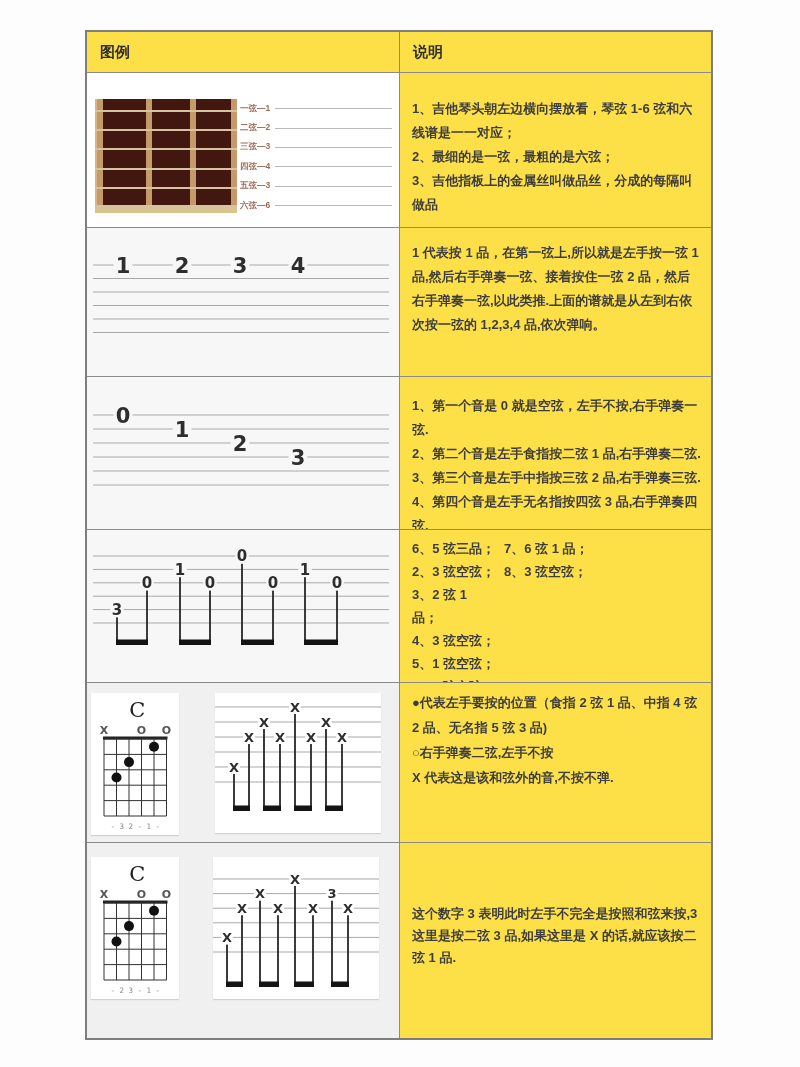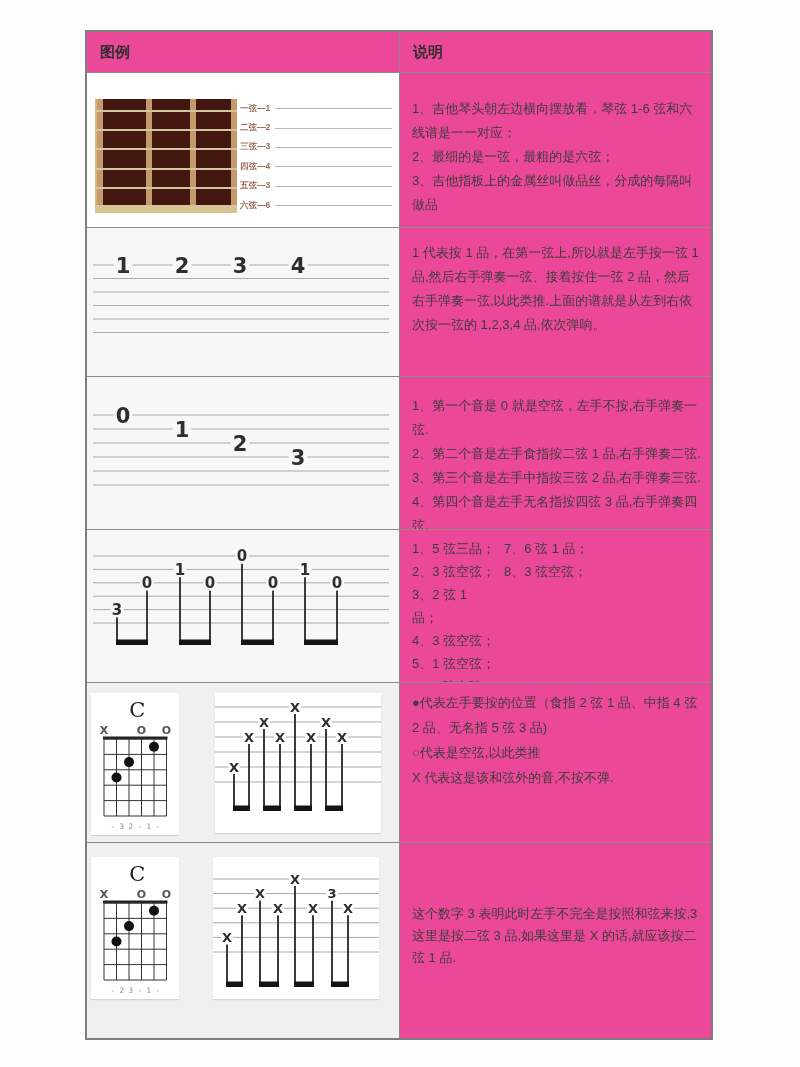--- a/index.html
+++ b/index.html
@@ -1,24 +1,24 @@
 <!DOCTYPE html>
 <html><head>
 <meta charset="utf-8">
 <style>
   html,body{margin:0;padding:0;background:#fdfdfd;}
   body{width:800px;height:1067px;position:relative;font-family:"Liberation Sans",sans-serif;}
   .table{position:absolute;left:85px;top:30px;width:628px;height:1010px;border:2px solid #7e7e7e;
          display:grid;grid-template-columns:313px 1fr;grid-template-rows:41px 155px 149px 153px 153px 160px auto;
-         background:#ec4899;box-sizing:border-box;}
+         background:#fde047;box-sizing:border-box;}
   .cell{border-bottom:1px solid #8a8a8a;box-sizing:border-box;position:relative;overflow:hidden;}
   .cell.lft{border-right:1.5px solid #8a8a8a;}
   .cell.last{border-bottom:none;}
   .head{font-size:15px;font-weight:700;color:#2f2f2f;display:flex;align-items:center;padding-left:13px;}
-  .desc{color:#3d3d3d;font-size:13px;font-weight:400;padding:0 10px 0 12px;}
+  .desc{color:#3d3d3d;font-size:13px;font-weight:700;padding:0 10px 0 12px;}
   .desc p{margin:0;line-height:24px;}
   .d1{padding-top:24px;}
   .d2{padding-top:13px;}
   .d3{padding-top:17px;}
   .d4{padding-top:7px;display:flex;}
   .d4 p{line-height:23px;}
   .d4 .c1{width:84px;}
   .d4 .c2{margin-left:8px;}
   .d5{padding-top:7px;}
   .d5 p{line-height:25px;}
@@ -176,21 +176,21 @@
           <rect x="173.25" y="45" width="13.5" height="15.600000000000001" fill="#f7f7f7"></rect>
           <text x="180" y="58.199999999999996" text-anchor="middle" font-size="15" font-weight="bold" fill="#2e2e2e" font-family="DejaVu Sans, sans-serif">0</text>
           <rect x="205.25" y="31.599999999999998" width="13.5" height="15.600000000000001" fill="#f7f7f7"></rect>
           <text x="212" y="44.8" text-anchor="middle" font-size="15" font-weight="bold" fill="#2e2e2e" font-family="DejaVu Sans, sans-serif">1</text>
           <rect x="237.25" y="45" width="13.5" height="15.600000000000001" fill="#f7f7f7"></rect>
           <text x="244" y="58.199999999999996" text-anchor="middle" font-size="15" font-weight="bold" fill="#2e2e2e" font-family="DejaVu Sans, sans-serif">0</text>
         </svg></div>
   </div>
   <div class="cell desc d4">
     <div class="c1">
-      <p>1、5 弦三品；</p>
+      <p>6、5 弦三品；</p>
       <p>2、3 弦空弦；</p>
       <p>3、2 弦 1 品；</p>
       <p>4、3 弦空弦；</p>
       <p>5、1 弦空弦；</p>
       <p>6、3 弦空弦；</p>
     </div>
     <div class="c2">
       <p>7、6 弦 1 品；</p>
       <p>8、3 弦空弦；</p>
     </div>
@@ -256,21 +256,21 @@
             <text x="96" y="48.68" text-anchor="middle" font-size="13" font-weight="bold" fill="#2e2e2e" font-family="DejaVu Sans, sans-serif">X</text>
             <rect x="105.15" y="22.240000000000002" width="11.700000000000001" height="13.52" fill="#ffffff"></rect>
             <text x="111" y="33.68" text-anchor="middle" font-size="13" font-weight="bold" fill="#2e2e2e" font-family="DejaVu Sans, sans-serif">X</text>
             <rect x="121.15" y="37.24" width="11.700000000000001" height="13.52" fill="#ffffff"></rect>
             <text x="127" y="48.68" text-anchor="middle" font-size="13" font-weight="bold" fill="#2e2e2e" font-family="DejaVu Sans, sans-serif">X</text>
           </svg></div>
     </div>
   </div>
   <div class="cell desc d5">
     <p>●代表左手要按的位置（食指 2 弦 1 品、中指 4 弦 2 品、无名指 5 弦 3 品)</p>
-    <p>○代表是空弦,以此类推</p>
+    <p>○右手弹奏二弦,左手不按</p>
     <p>X 代表这是该和弦外的音,不按不弹.</p>
   </div>
 
   <div class="cell lft last legend gray">
     <div class="card" style="left:4px;top:14px;width:88px;height:142px">
       <div class="dg" style="left:0;top:0"><svg width="88" height="142" xmlns="http://www.w3.org/2000/svg">
             <text x="46.25" y="24" text-anchor="middle" font-size="21" fill="#222" font-family="DejaVu Serif, serif">C</text>
             <text x="13" y="41" text-anchor="middle" font-size="11" font-weight="bold" fill="#555" font-family="DejaVu Sans, sans-serif">X</text>
             <text x="50.5" y="41" text-anchor="middle" font-size="11" font-weight="bold" fill="#555" font-family="DejaVu Sans, sans-serif">O</text>
             <text x="75.5" y="41" text-anchor="middle" font-size="11" font-weight="bold" fill="#555" font-family="DejaVu Sans, sans-serif">O</text>

